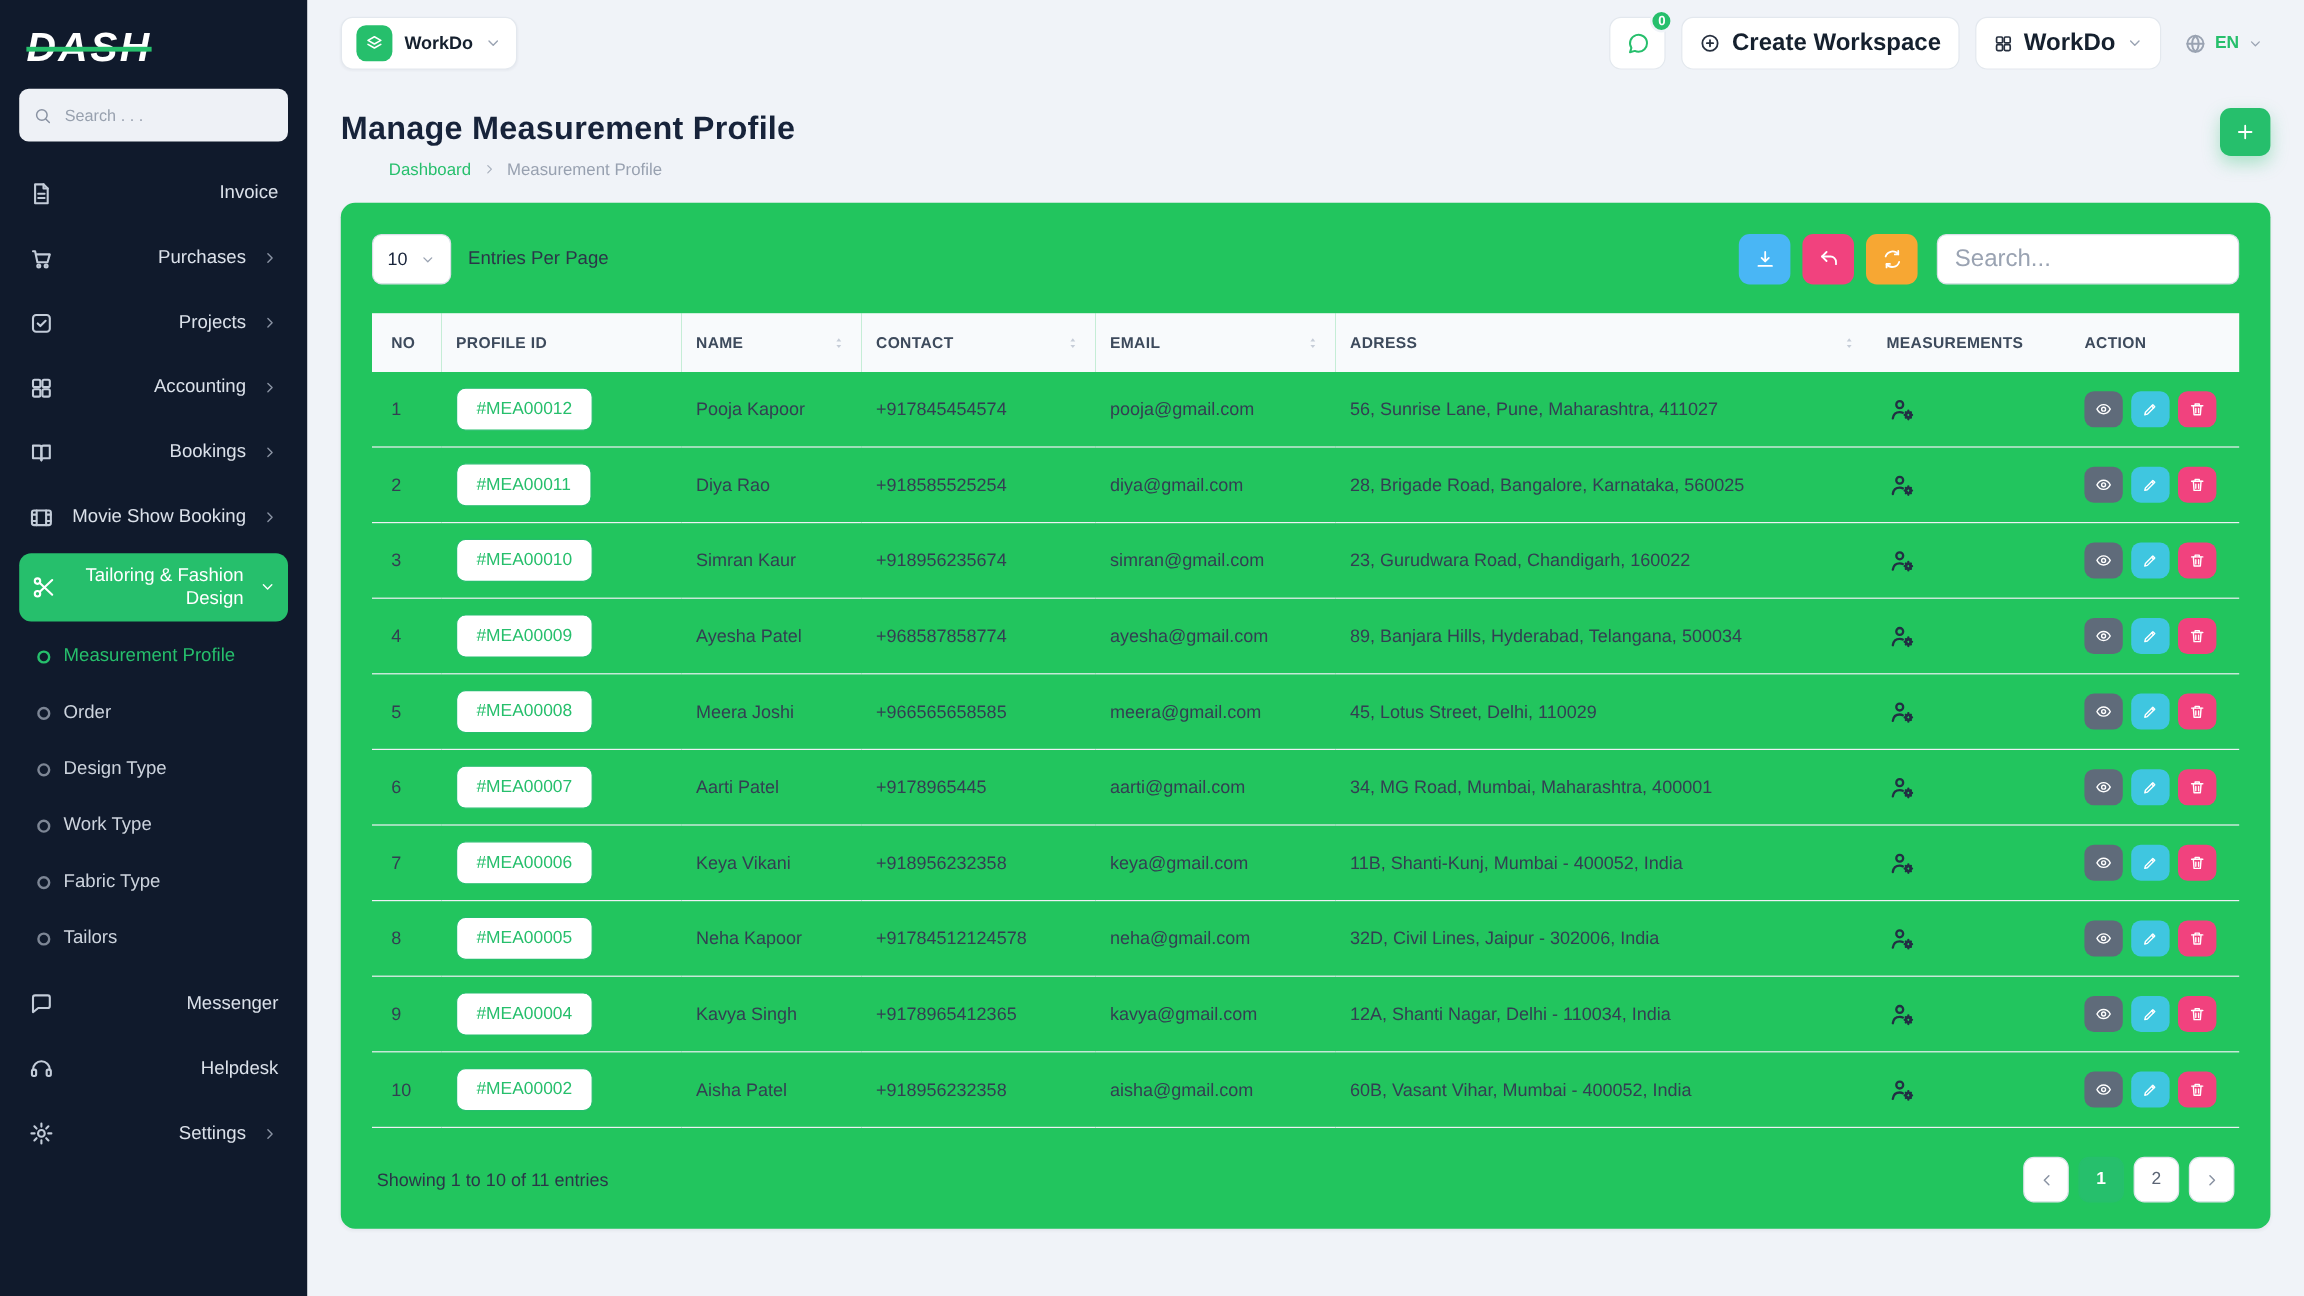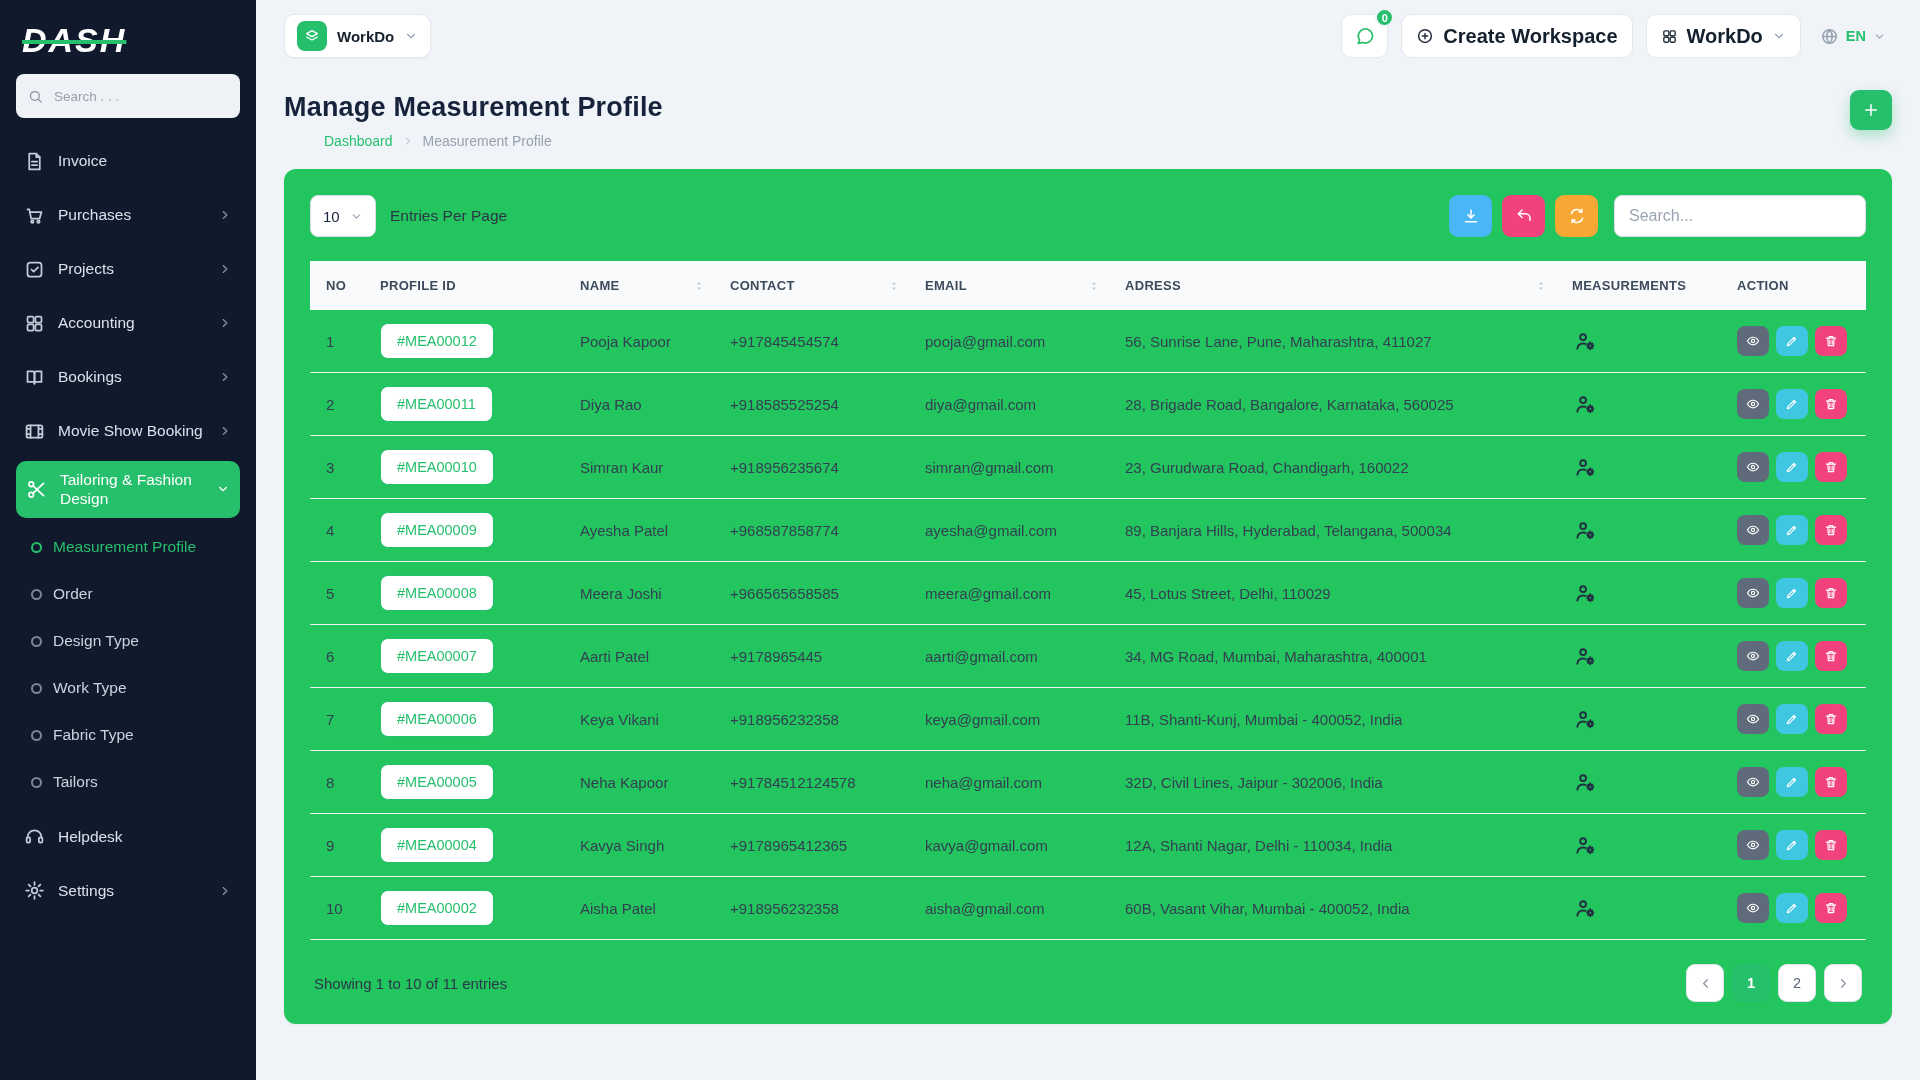--- a/index.html
+++ b/index.html
@@ -14,21 +14,21 @@
 
   
   .sidebar { width:256px; min-width:256px; background:var(--sidebar-bg,#101a2c); padding:14px 16px; display:flex; flex-direction:column; overflow:hidden; }
   .logo { height:52px; display:flex; align-items:center; padding:0 6px; margin-bottom:8px; cursor:pointer; }
   .logo-text { font-size:34px; font-weight:800; font-style:italic; letter-spacing:2px; color:#ffffff;
     text-decoration:line-through; text-decoration-color:var(--accent,#26bf6c); text-decoration-thickness:4px; }
   .side-search { display:flex; align-items:center; gap:9px; background:#eef1f6; border-radius:8px; height:44px; padding:0 12px; color:#8a93a3; margin-bottom:16px; }
   .side-search input { border:0; background:transparent; outline:none; width:100%; font:inherit; font-size:13.5px; color:#42506a; }
   .side-search input::placeholder { color:#97a0ae; }
   .nav { display:flex; flex-direction:column; }
-  .nav-item { display:flex; align-items:center; gap:13px; height:54px; padding:0 8px; border-radius:10px; color:#dbe1ea; font-size:15.5px; font-weight:500; cursor:pointer; }
+  .nav-item { display:flex; align-items:center; gap:13px; height:54px; padding:0 8px; border-radius:10px; color:#dbe1ea; font-size:15.5px; font-weight:500; cursor:pointer;text-align:right; }
   .nav-item .icw { color:#c3ccd9; }
   .nav-label { flex:1; line-height:1.25; }
   .nav-chev { color:#8a93a3 !important; }
   .nav-item.active-group { background:var(--accent,#26bf6c); color:#fff; height:auto; min-height:56px; padding:9px 10px; margin:3px 0; }
   .nav-item.active-group .icw, .nav-item.active-group .nav-chev { color:#fff !important; }
   .nav-sub { display:flex; flex-direction:column; padding:3px 0 4px; }
   .sub-item { display:flex; align-items:center; gap:11px; height:47px; padding:0 8px 0 15px; font-size:15.5px; color:#ccd3dd; cursor:pointer; }
   .sub-item .dot { width:11px; height:11px; border:2px solid #7d8695; border-radius:50%; flex:none; }
   .sub-item.active { color:var(--accent,#26bf6c); }
   .sub-item.active .dot { border-color:var(--accent,#26bf6c); }
@@ -61,21 +61,21 @@
   
   .card { background:#22c55e; border-radius:12px; margin-top:20px; padding:26px 26px 14px; box-shadow:0 1px 3px rgba(16,24,40,.05); }
   .controls { display:flex; align-items:center; justify-content:space-between; margin-bottom:24px; }
   .controls .left { display:flex; align-items:center; gap:14px; }
   .select { display:flex; align-items:center; justify-content:space-between; gap:10px; min-width:66px; height:42px; background:#fff; border:1px solid #d9dfe7; border-radius:8px; padding:0 12px; font-size:15px; color:#17233a; }
   .select .icw { color:#9aa3b2; }
   .entries-label { font-size:15.5px; font-weight:500; color:#2b3648; }
   .controls .right { display:flex; align-items:center; gap:10px; }
   #toolbar-buttons { display:flex; gap:10px; }
   .tool-btn { width:43px; height:42px; border:0; border-radius:9px; color:#fff; display:flex; align-items:center; justify-content:center; }
-  .tbl-search { height:42px; width:252px; margin-left:6px; border:1px solid #d9dfe7; border-radius:8px; padding:0 14px; font:inherit; font-size:16px; color:#344054; outline:none; }
+  .tbl-search { height:42px; width:252px; margin-left:6px; border:1px solid #d9dfe7; border-radius:8px; padding:0 14px; font:inherit; font-size:20px; color:#344054; outline:none; }
   .tbl-search::placeholder { color:#9aa3b2; }
 
   .tbl { width:100%; border-collapse:collapse; }
   .tbl thead th { background:#f8fafc; text-align:left; font-size:13px; font-weight:700; text-transform:uppercase; letter-spacing:.3px; color:#3d4a5c; padding:17px 12px; white-space:nowrap; }
   .th-in { display:flex; align-items:center; justify-content:space-between; gap:6px; }
   th:not(.sortable) .th-in { justify-content:flex-start; }
   .sort { color:#c6cdd8; }
   .tbl tbody td { padding:13px 12px; font-size:15px; color:#333f52; border-bottom:1px solid #eef1f5; vertical-align:middle; white-space:nowrap; }
   .tbl th.col-0, .tbl td.col-0 { width:58px; padding-left:16px; }
   .tbl th.col-1, .tbl td.col-1 { width:200px; }
@@ -238,20 +238,28 @@
          </div>
           <div class="sub-item">
            <span class="dot"></span>
            <span>Fabric Type</span>
          </div>
           <div class="sub-item">
            <span class="dot"></span>
            <span>Tailors</span>
          </div>
         </div>
+        <div class="nav-item">
+       <span class="icw s21">
+            <svg class="ic" viewBox="0 0 24 24" aria-hidden="true">
+              <path d="M4 6a2 2 0 0 1 2-2h12a2 2 0 0 1 2 2v8a2 2 0 0 1-2 2H9l-5 4z"></path>
+            </svg>
+          </span>
+       <span class="nav-label">Messenger</span>
+     </div>
         <div class="nav-item">
        <span class="icw s21">
             <svg class="ic" viewBox="0 0 24 24" aria-hidden="true">
               <path d="M4 13a8 8 0 0 1 16 0"></path>
               <rect x="3" y="13" width="4" height="6" rx="1.5"></rect>
               <rect x="17" y="13" width="4" height="6" rx="1.5"></rect>
             </svg>
           </span>
        <span class="nav-label">Helpdesk</span>
      </div>

